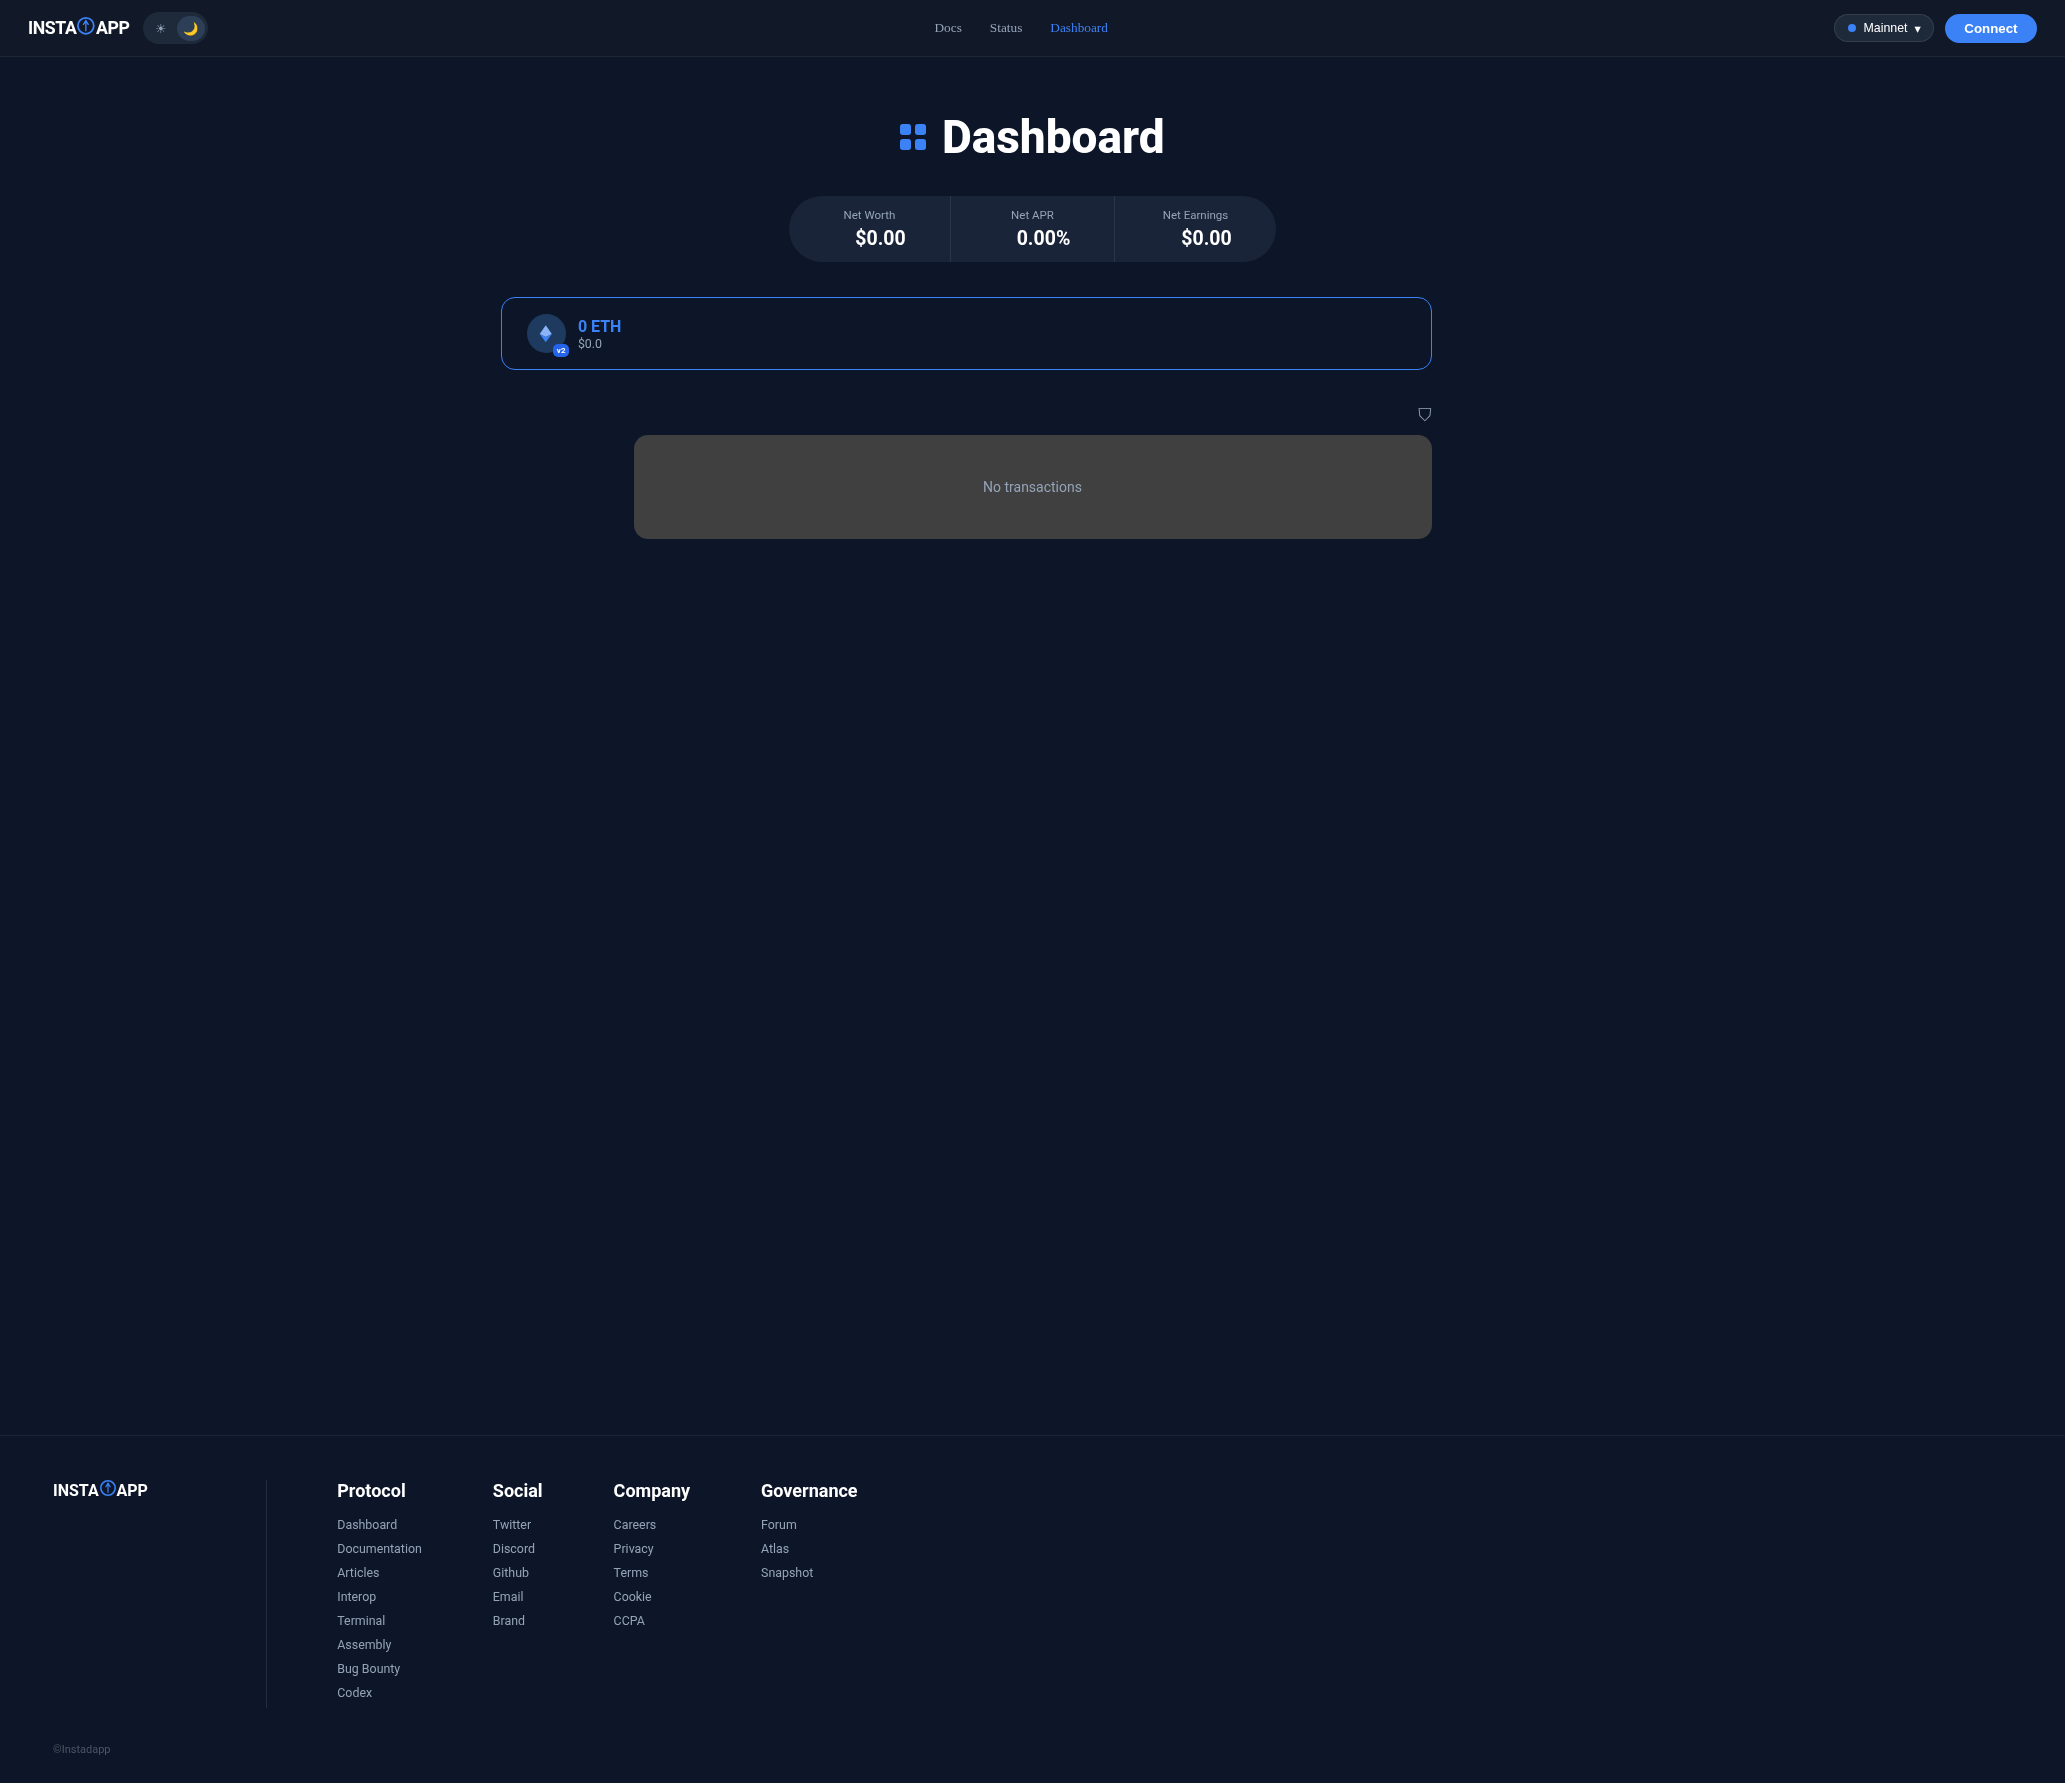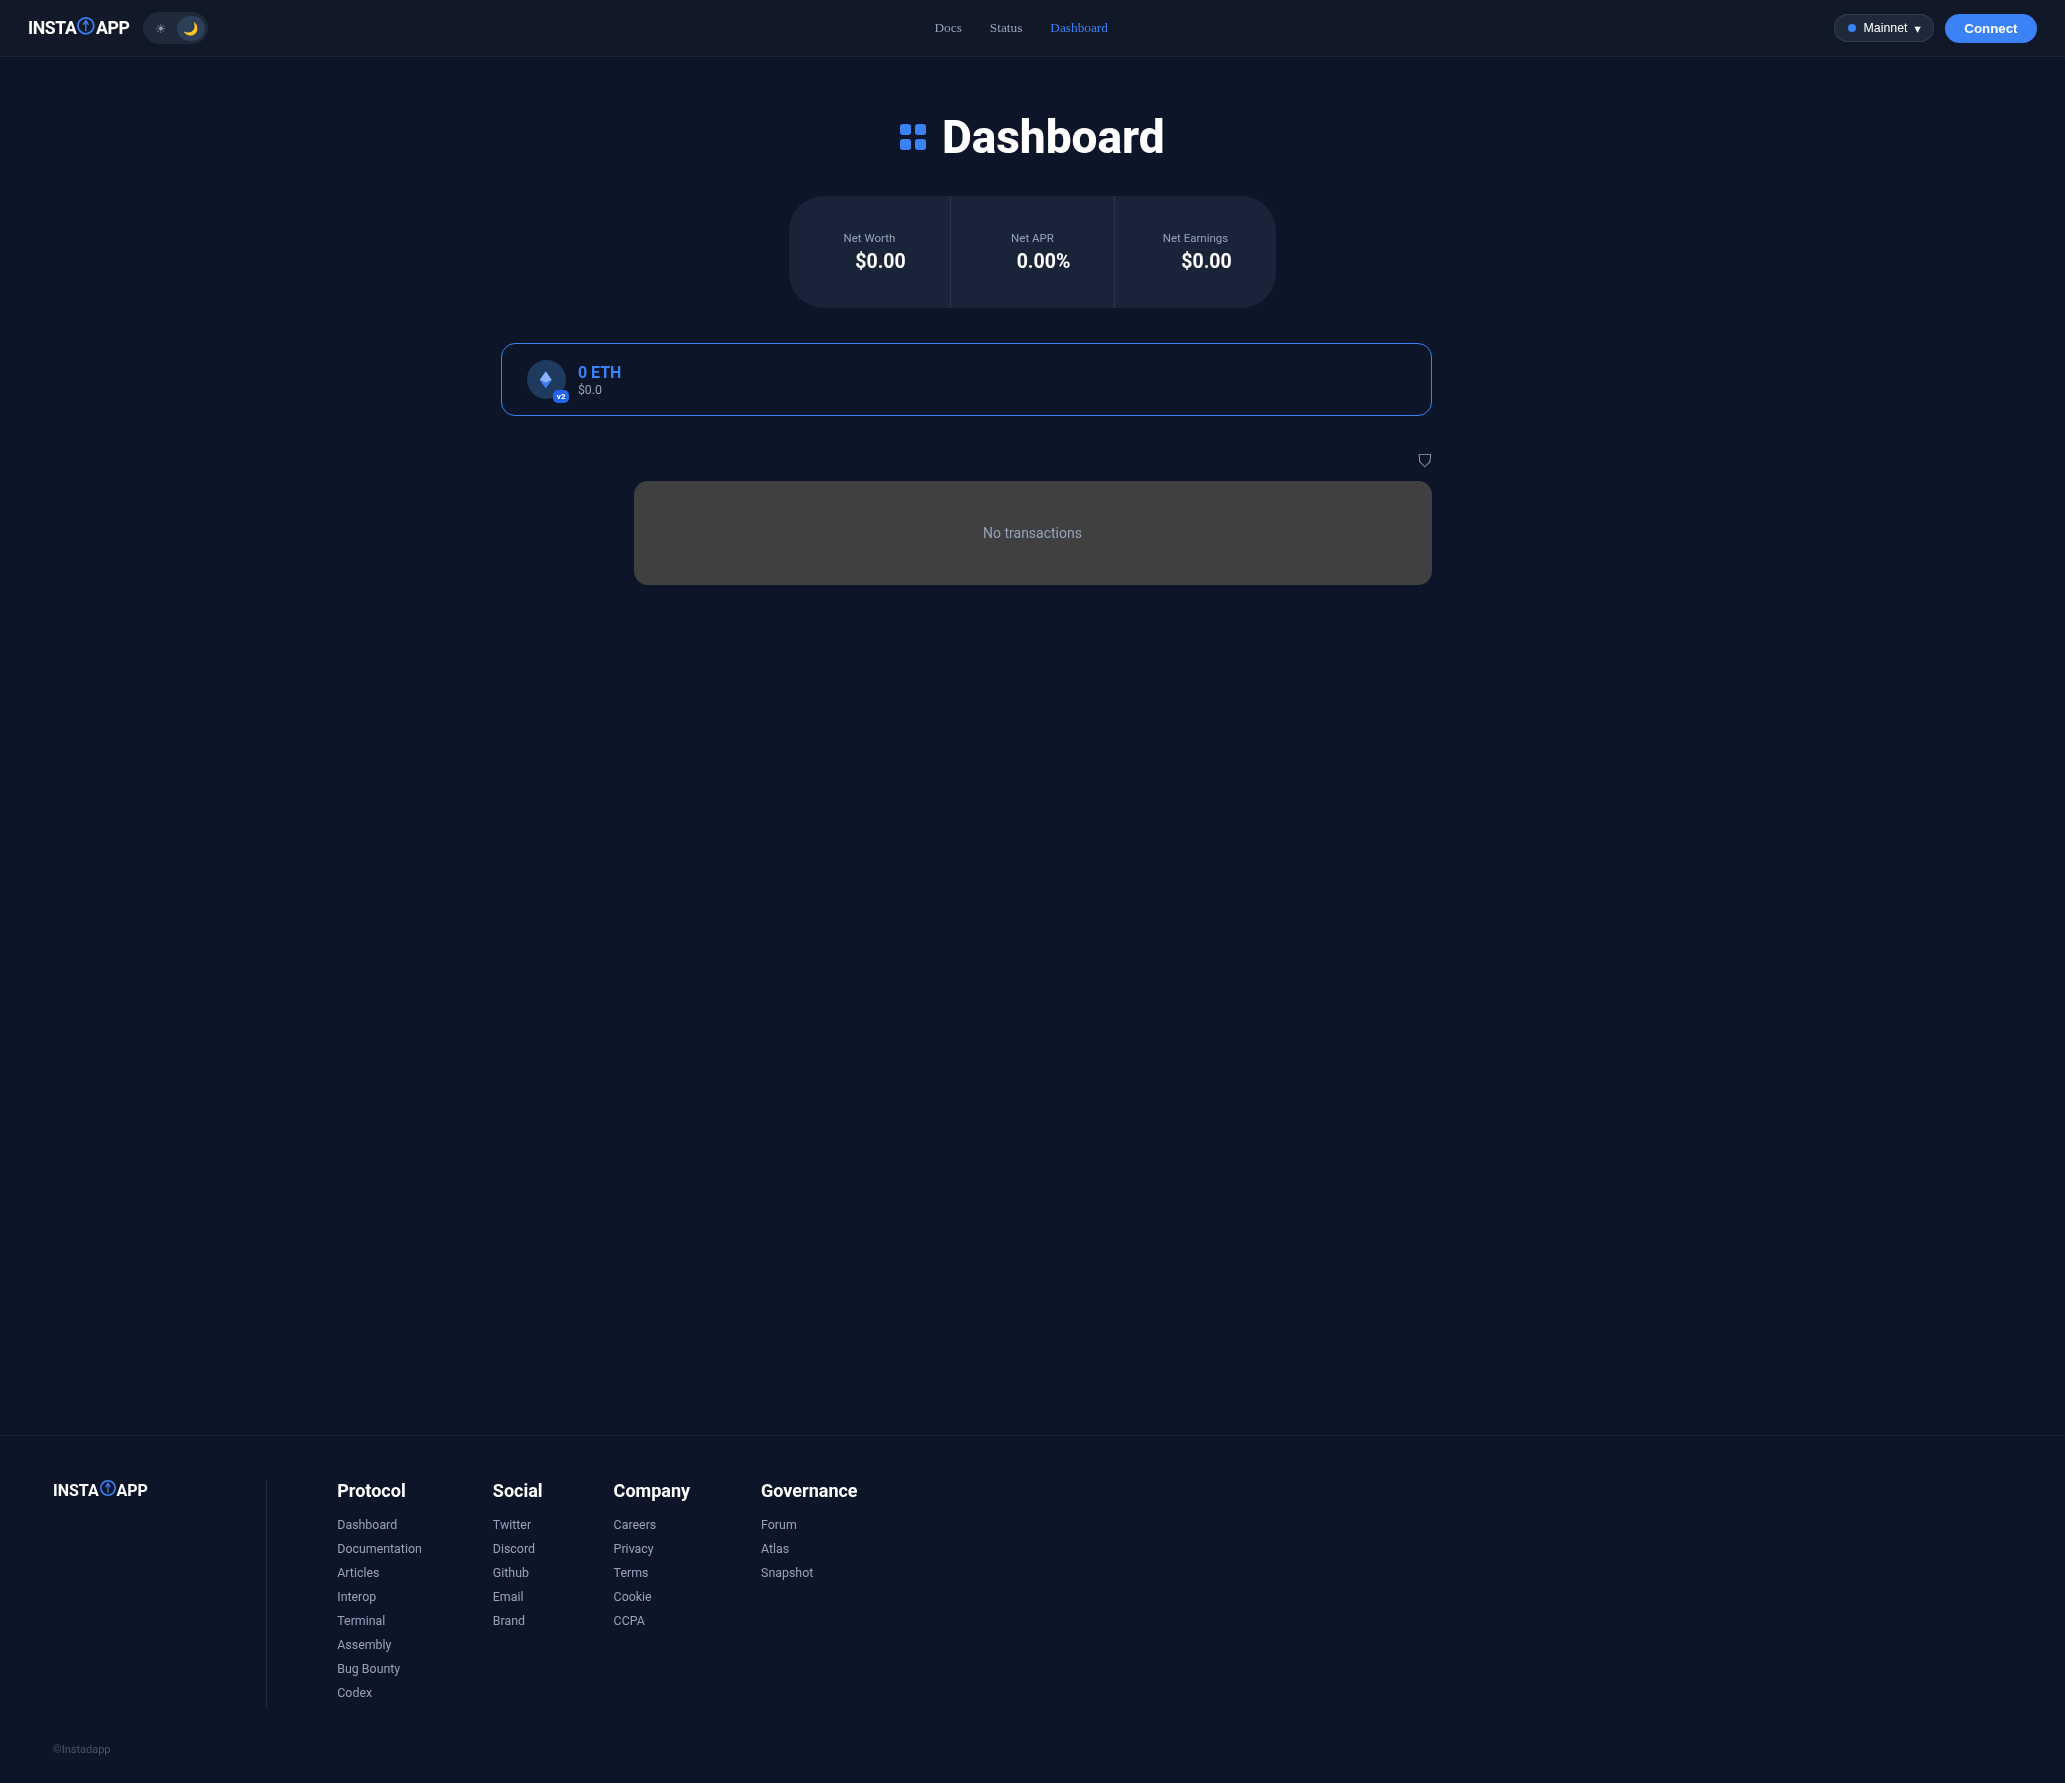--- a/index.html
+++ b/index.html
@@ -177,21 +177,21 @@
     
     .stats-bar {
       display: flex;
       background: #1a2438;
       border-radius: 35px;
       overflow: hidden;
       margin-bottom: 35px;
     }
 
     .stat-item {
-      padding: 35px 44px;
+      padding: 12px 44px;
       text-align: center;
       border-right: 0.9px solid rgba(255,255,255,0.08);
     }
 
     .stat-item:last-child {
       border-right: none;
     }
 
     .stat-label {
       font-size: 11.5px;

